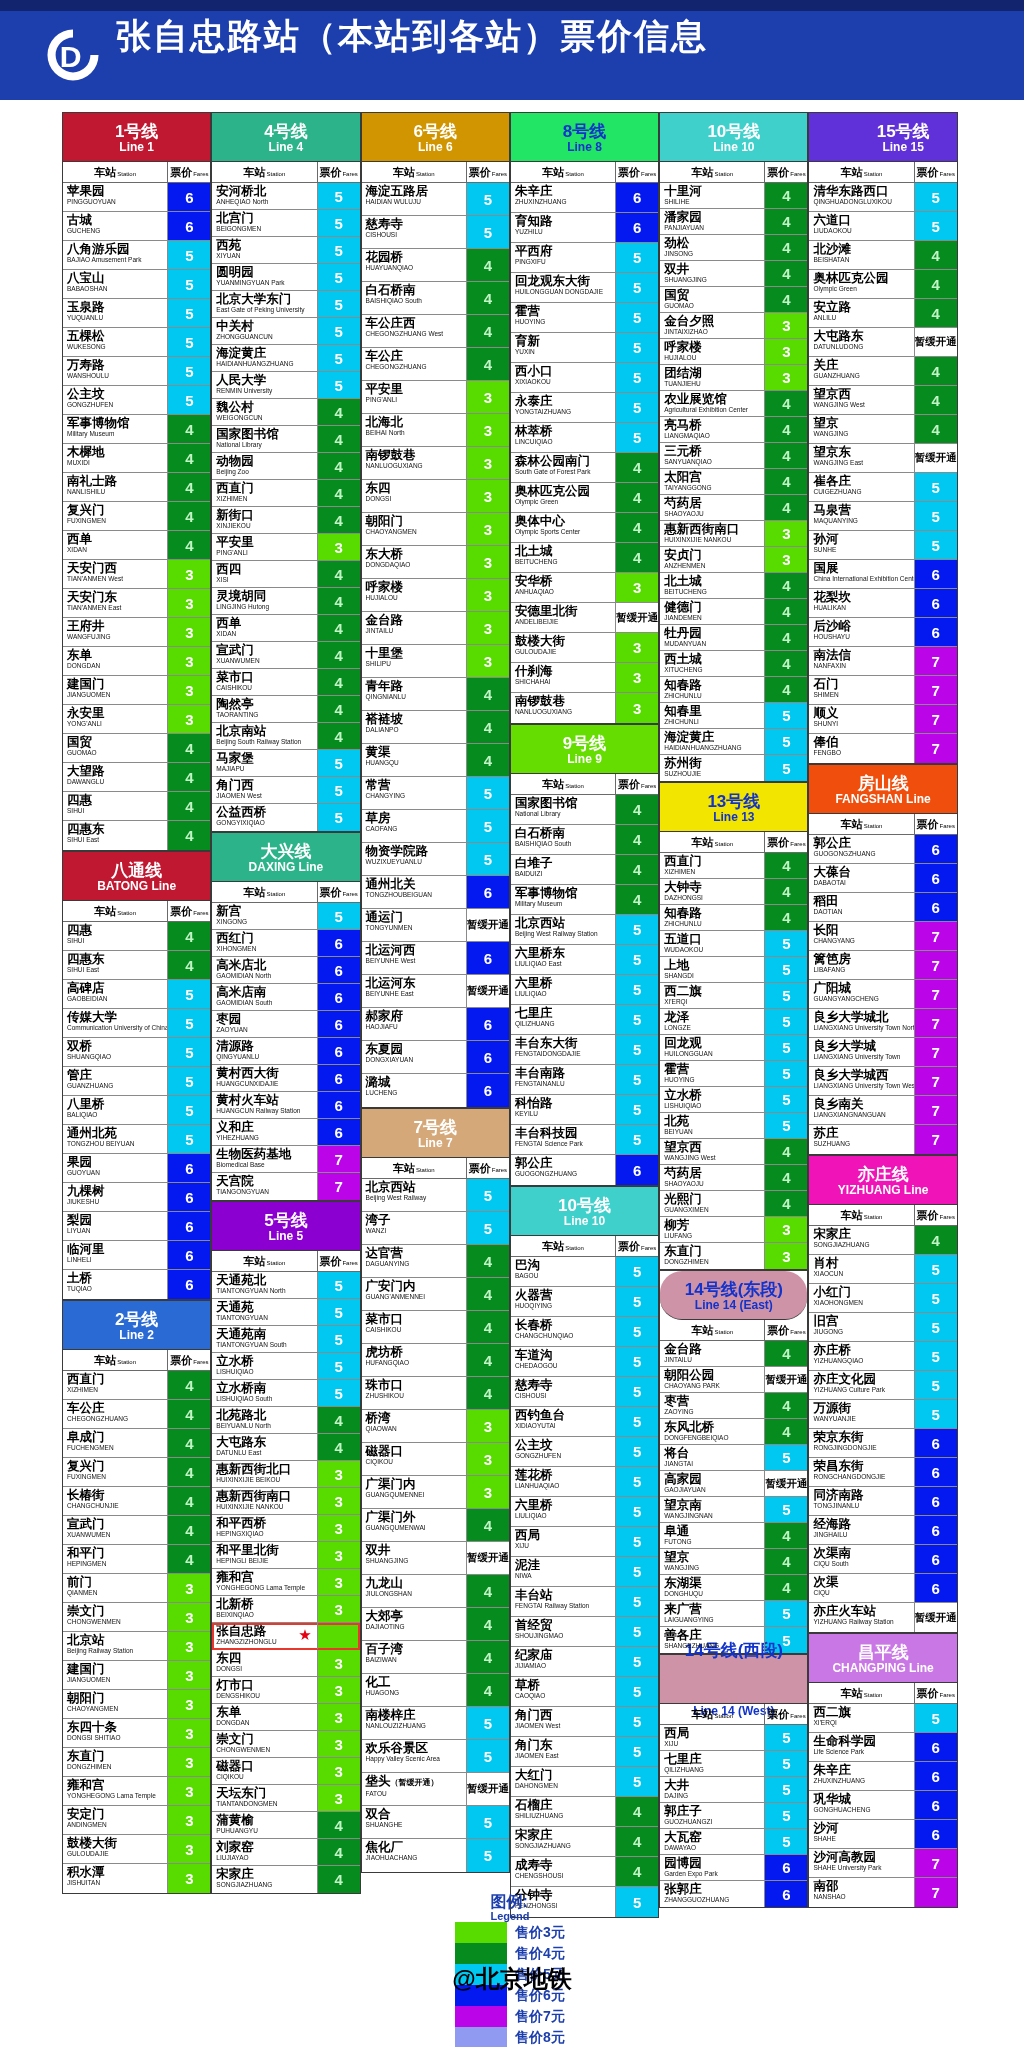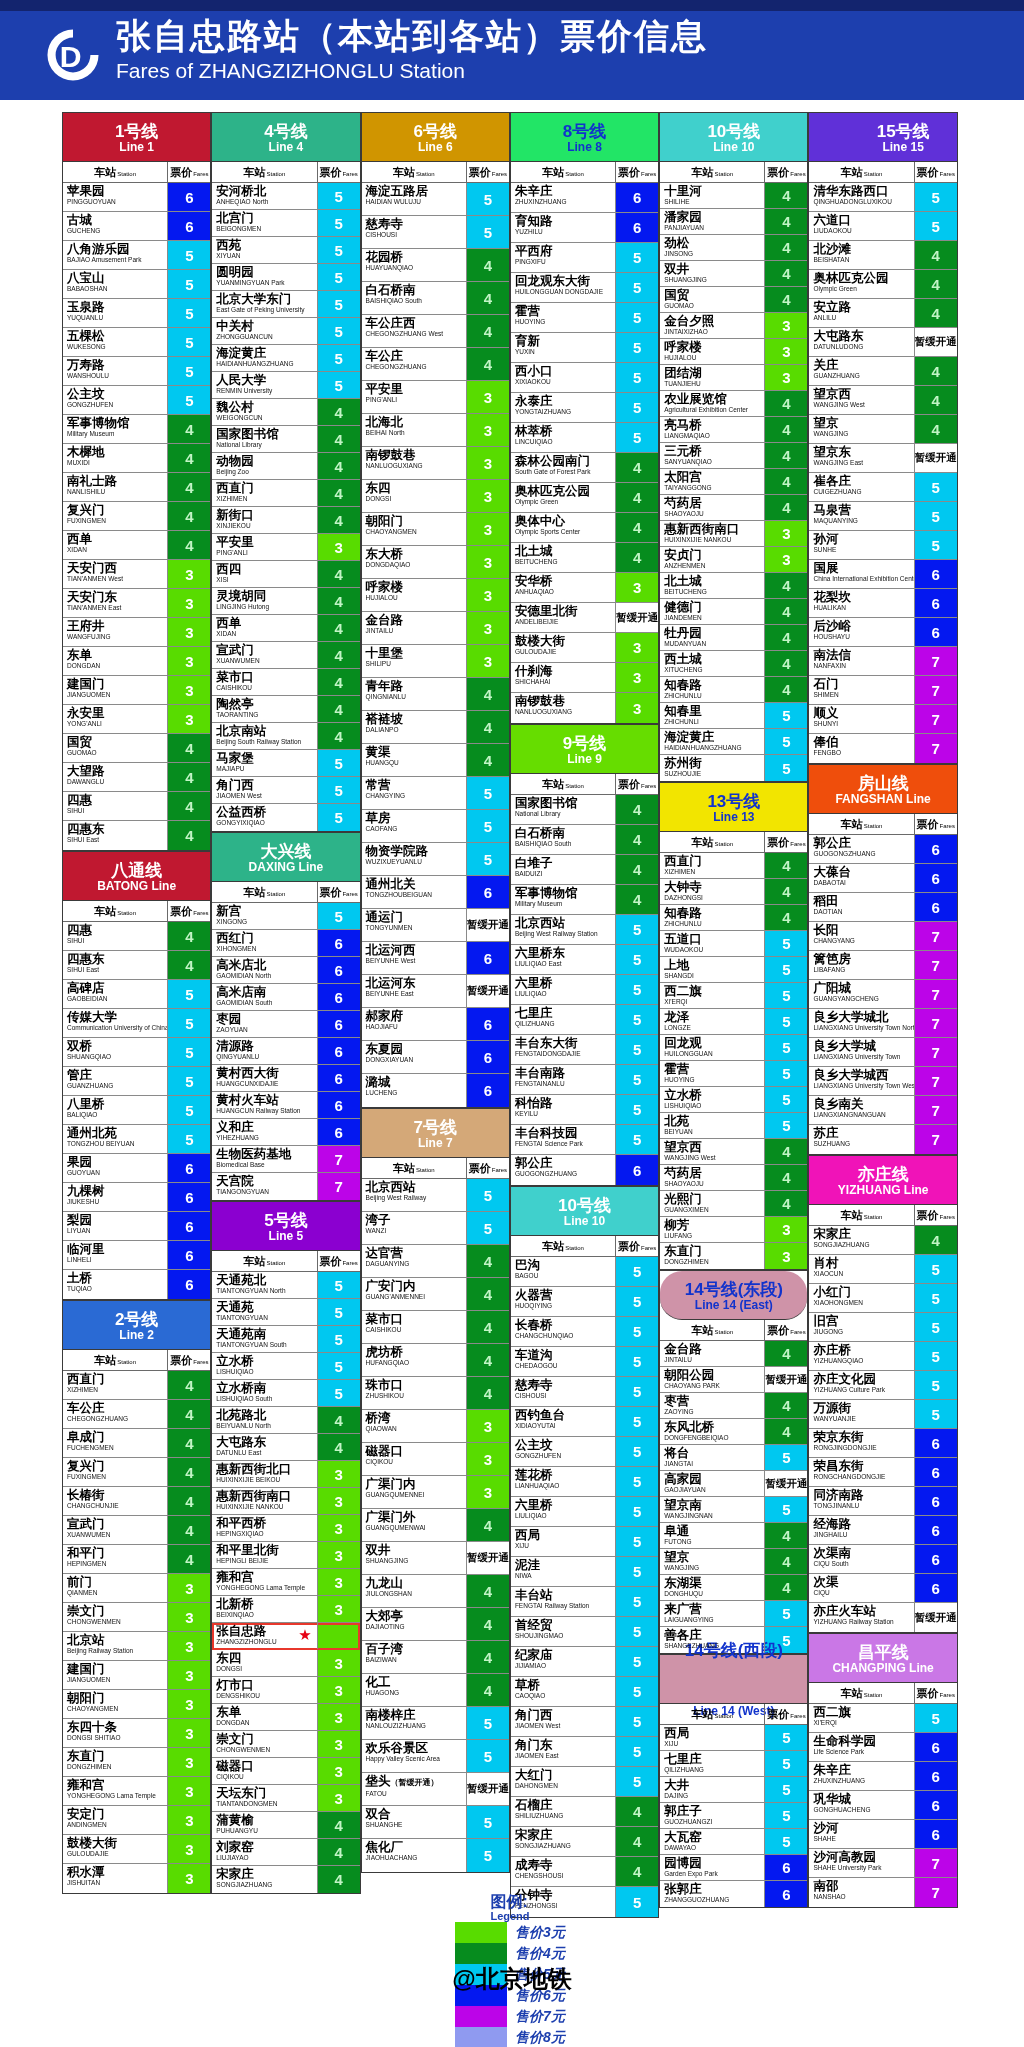--- a/index.html
+++ b/index.html
@@ -43,40 +43,39 @@
   .fO{background:#58dc00;}
   .origin-row{outline:2px solid #e8372c;outline-offset:-2px;}
   .star{color:#e60014;font-size:15px;line-height:14px;position:absolute;right:5px;top:5px;}
   
   .legend{position:absolute;left:60px;top:1893px;width:900px;display:flex;align-items:center;justify-content:space-between;flex-direction:column;}
   .lg-label{color:#1d3fae;text-align:left;}
   .lg-label .cn{font-size:16px;font-weight:bold;line-height:17px;}
   .lg-label .en{font-size:11px;font-weight:bold;line-height:12px;}
   .lg-item{display:flex;align-items:center;}
   .lg-swatch{width:52px;height:21px;margin-right:8px;}
-  .lg-text{color:#1d3fae;font-size:14px;font-weight:bold;font-style:italic;}
+  .lg-text{color:#1d3fae;font-size:14px;font-weight:bold;}
   .lg-here-box{width:52px;height:21px;border:1.5px solid #e8372c;display:flex;align-items:center;justify-content:center;margin-right:8px;box-sizing:border-box;}
   .lg-here-box span{color:#e60014;font-size:15px;line-height:15px;}
   
   .footer{position:absolute;left:0;top:1963px;width:1024px;text-align:center;color:#000;font-size:24px;font-weight:bold;}
 </style>
 </head>
 <body>
 
 <div class="topbar">
   <div class="darkstrip"></div>
   <div class="logo">
     <svg viewBox="0 0 100 100" width="58" height="58">
       <path d="M50 6 A44 44 0 1 0 94 50 L 80 50 A30 30 0 1 1 50 20 Z" fill="#ffffff"></path>
       <text x="46" y="70" font-size="52" font-weight="bold" fill="#ffffff" text-anchor="middle" font-family="Liberation Sans, sans-serif">D</text>
     </svg>
   </div>
   <div class="htitles">
     <div class="htitle-cn">张自忠路站（本站到各站）票价信息</div>
-    <div class="htitle-en">Fares of ZHANGZIZHONGLU Station</div>
   </div>
 </div>
 
 <div class="cols" id="cols">
     <div class="col" style="--rh: 29px;">
       <div class="ltable">
         <div class="lhead" style="background: rgb(192, 24, 48); color: rgb(255, 255, 255);">
           <div class="cn">1号线</div>
           <div class="en">Line 1</div>
         </div>

